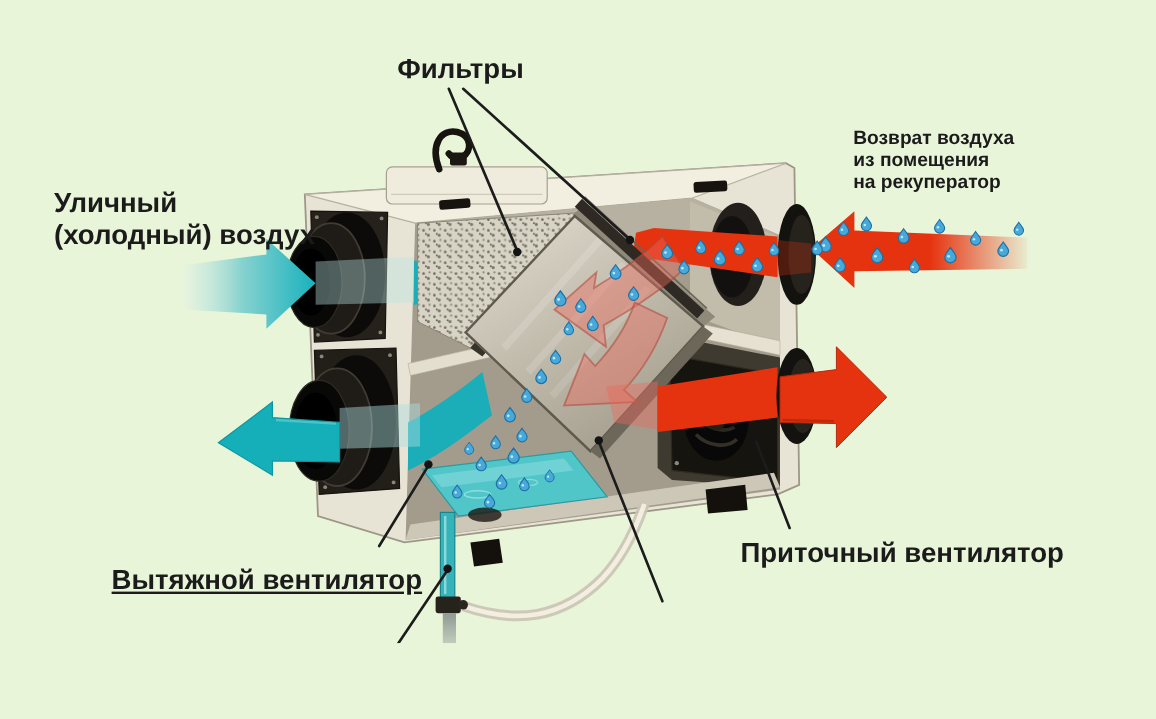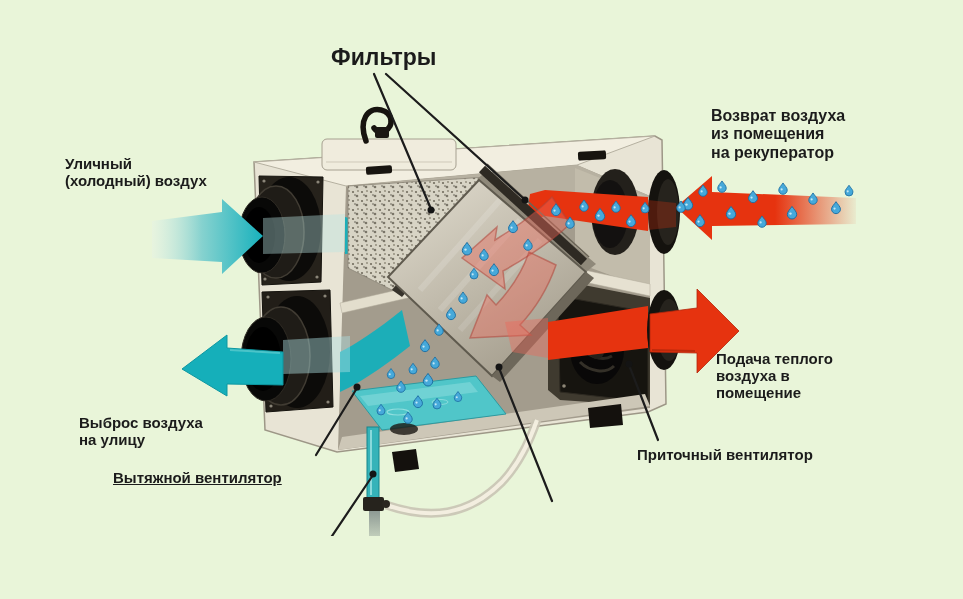--- a/index.html
+++ b/index.html
@@ -1,21 +1,21 @@
 <!DOCTYPE html>
 <html style="--background: #e9f5d9; --cold-air: #15afba; --warm-air: #e6330f; --droplet-blue: #46a9da; --condensate-teal: #50c6c9; --box-cream: #e8e4d5; --label-text: #1b1b1b;"><head>
 <meta charset="utf-8">
 <style>
   html,body{margin:0;padding:0;}
   body{font-family:"Liberation Sans","DejaVu Sans",sans-serif;background:var(--background,#e9f5d9);}
   .stage{position:relative;width:963px;height:536px;overflow:hidden;background:var(--background,#e9f5d9);}
   .stage svg{position:absolute;left:0;top:0;}
   .lbl{position:absolute;font-weight:700;color:var(--label-text,#1b1b1b);white-space:pre-line;line-height:1.13;letter-spacing:0;}
   .s23{font-size:23px;}
-  .s21{font-size:15px;margin-left:20px;}
+  .s21{font-size:23px;}
   .s20{font-size:16px;line-height:1.15;}
   .fill-cold{fill:var(--cold-air,#15afba);}
   .fill-warm{fill:var(--warm-air,#e6330f);}
   .fill-pool{fill:var(--condensate-teal,#50c6c9);}
   .ptr{stroke:#1c1c1c;stroke-width:2.2;stroke-linecap:round;}
   .dot{fill:#141414;}
   .drop-shape{fill:var(--droplet-blue,#46a9da);stroke:#1d6fa3;stroke-width:1;}
 </style>
 </head>
 <body>
@@ -252,21 +252,16 @@
     <circle class="dot" cx="629" cy="364" r="3.5"></circle>
   </g>
 </svg>
 
 <div class="lbl s23" style="left:331px;top:44px;">Фильтры</div>
 <div class="lbl s21" style="left:45px;top:156px;">Уличный
 (холодный) воздух</div>
 <div class="lbl s20" style="left:711px;top:107px;">Возврат воздуха
 из помещения
 на рекуператор</div>
-<div class="lbl s21" style="left:696px;top:351px;">Подача теплого
-воздуха в
-помещение</div>
-<div class="lbl s21" style="left:59px;top:415px;">Выброс воздуха
-на улицу</div>
 <div class="lbl s21" style="left:93px;top:470px;text-decoration:underline;">Вытяжной вентилятор</div>
 <div class="lbl s21" style="left:617px;top:447px;">Приточный вентилятор</div>
 
 </div>
 
 </body></html>

